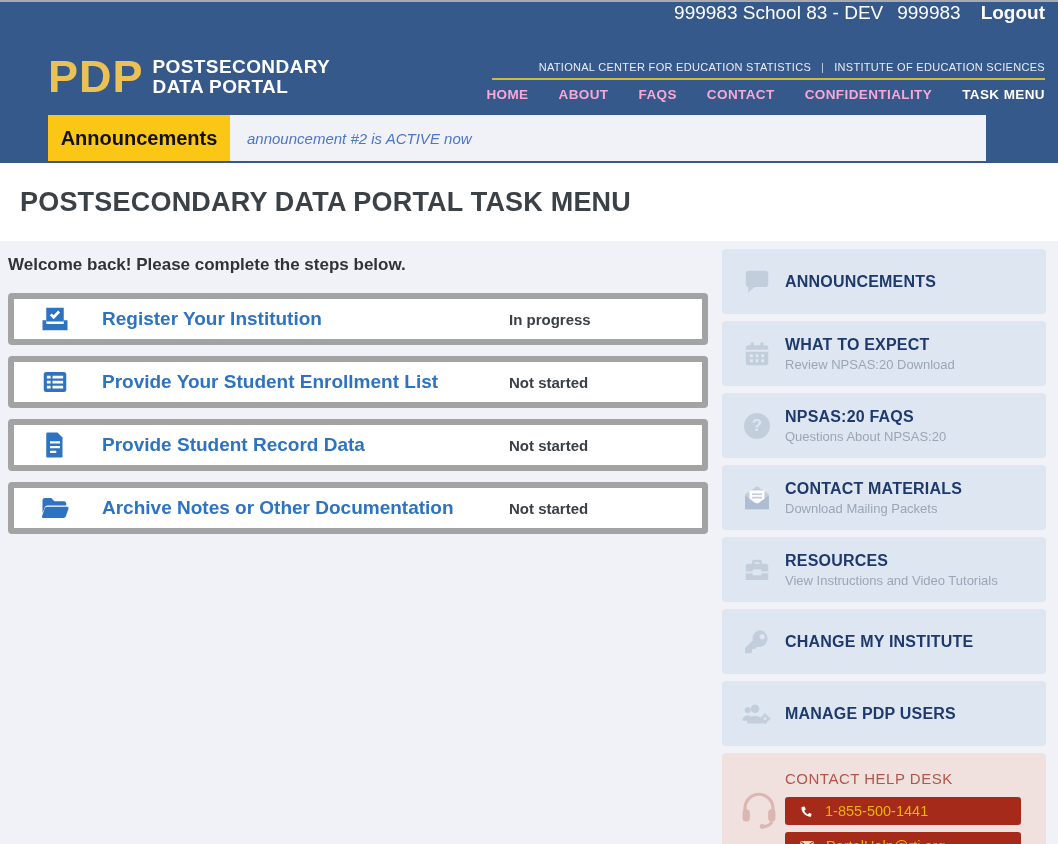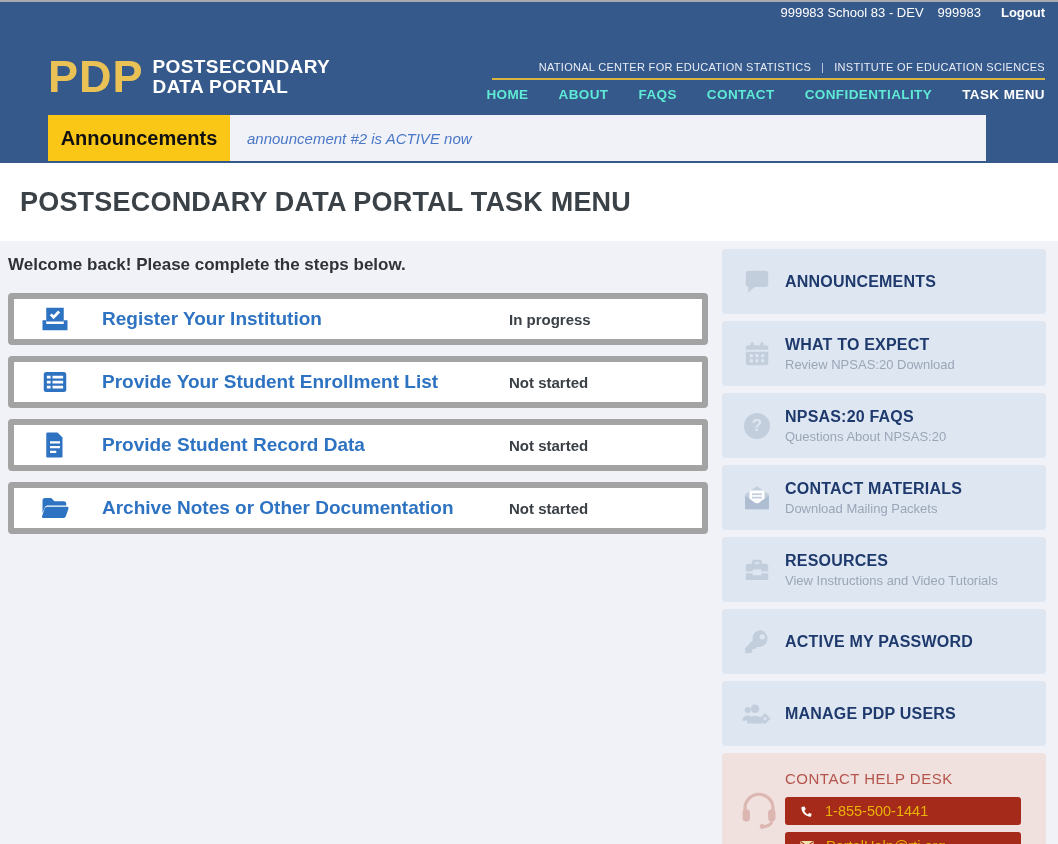--- a/index.html
+++ b/index.html
@@ -8,33 +8,33 @@
     font-family:"Liberation Sans", sans-serif;
     background:#F1F2F7;
     border-top:2px solid #A7AAB0;
     height:844px;
     overflow:hidden;
   }
   
   .header { background:#36598B; padding-bottom:2px; }
   .topbar {
     height:21px; display:flex; justify-content:flex-end; align-items:center;
-    padding-right:13px; color:#FFFFFF; font-size:13px; gap:14px;
+    padding-right:13px; color:#FFFFFF; font-size:19px; gap:14px;
   }
   .topbar .logout { font-weight:bold; margin-left:6px; cursor:pointer; }
   .brandrow { display:flex; justify-content:space-between; align-items:flex-start; padding:0 13px 0 48px; height:60px;margin-top:32px; }
   .logo { display:flex; align-items:center; gap:9px; margin-top:2px; cursor:pointer; }
   .logo-acronym { color:#E9C155; font-size:45px; font-weight:800; letter-spacing:1px; line-height:.9; }
   .logo-text { color:#FFFFFF; font-weight:bold; font-size:19px; line-height:1.07; letter-spacing:.4px; }
   .header-right { display:flex; flex-direction:column; align-items:flex-end; margin-top:6px; }
   .agency-line { color:#E9EDF5; font-size:11px; letter-spacing:.3px; display:flex; gap:10px; }
   .agency-sep { color:#C8D2E2; }
   .gold-rule { width:553px; height:2px; background:#D8B53F; margin-top:5px; }
   .nav { display:flex; gap:30px; margin-top:7px; }
-  .nav a { text-decoration:none; color:#5eead4; font-size:13.5px; font-weight:bold; letter-spacing:.4px; cursor:pointer; }
+  .nav a { text-decoration:none; color:#f9a8d4; font-size:13.5px; font-weight:bold; letter-spacing:.4px; cursor:pointer; }
   .nav a.active { color:#FFFFFF; }
   
   .annbar { display:flex; margin:0 72px 0 48px; height:46px; }
   .annbar-label {
     background:#FBC717; color:#111111; font-size:20px; font-weight:bold;
     width:182px; display:flex; align-items:center; justify-content:center; cursor:pointer;
   }
   .annbar-msg {
     background:#F0F2F8; flex:1; display:flex; align-items:center;
     padding-left:17px; color:#4A77C6; font-size:15px;font-style:italic;
@@ -254,21 +254,21 @@
     </div>
 
     <div class="side-item">
       <span class="side-icon">
         <svg viewBox="0 0 24 24" width="30" height="30">
           <path d="M15 2.5a6.5 6.5 0 0 0-6.3 8.1L2.5 16.8V21h4.4l1.3-1.3v-2.2h2.2l1.6-1.6A6.5 6.5 0 1 0 15 2.5z" fill="#C3CEDD"></path>
           <circle cx="16.2" cy="7.8" r="2.1" fill="#DEE6F1"></circle>
         </svg>
       </span>
       <div class="side-text">
-        <div class="side-title">ACTIVE MY PASSWORD</div>
+        <div class="side-title">CHANGE MY INSTITUTE</div>
       </div>
     </div>
 
     <div class="side-item">
       <span class="side-icon">
         <svg viewBox="0 0 24 24" width="32" height="32">
           <circle cx="5" cy="9" r="2.3" fill="#C3CEDD"></circle>
           <path d="M1 17c0-2.3 1.8-3.9 4-3.9 1 0 1.9.3 2.6.9A6.6 6.6 0 0 0 5 17z" fill="#C3CEDD"></path>
           <circle cx="10.5" cy="8" r="3.2" fill="#C3CEDD"></circle>
           <path d="M4.5 18.5c0-3 2.7-5 6-5s6 2 6 5v.7h-12z" fill="#C3CEDD"></path>

